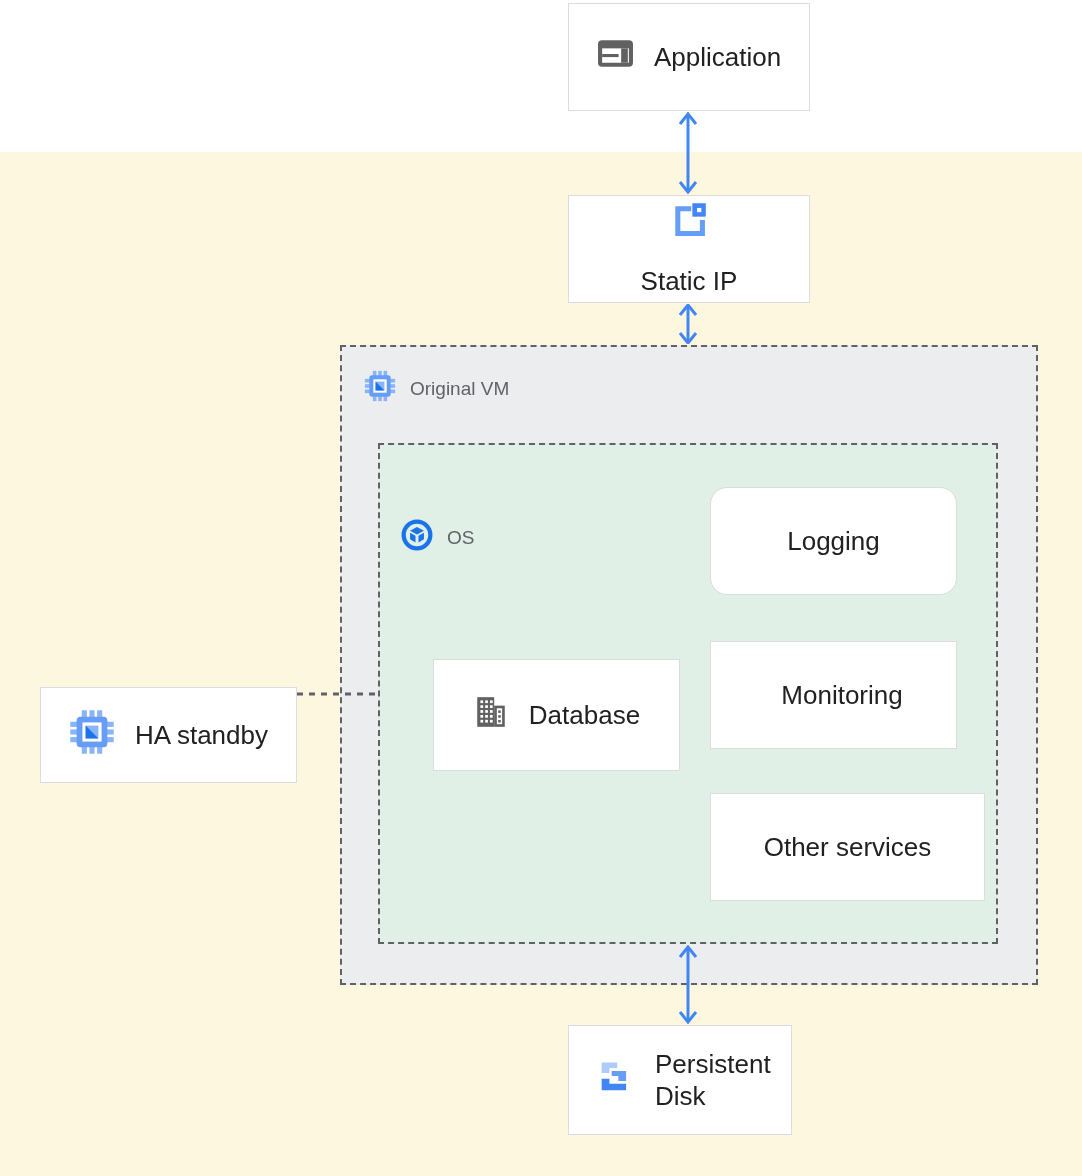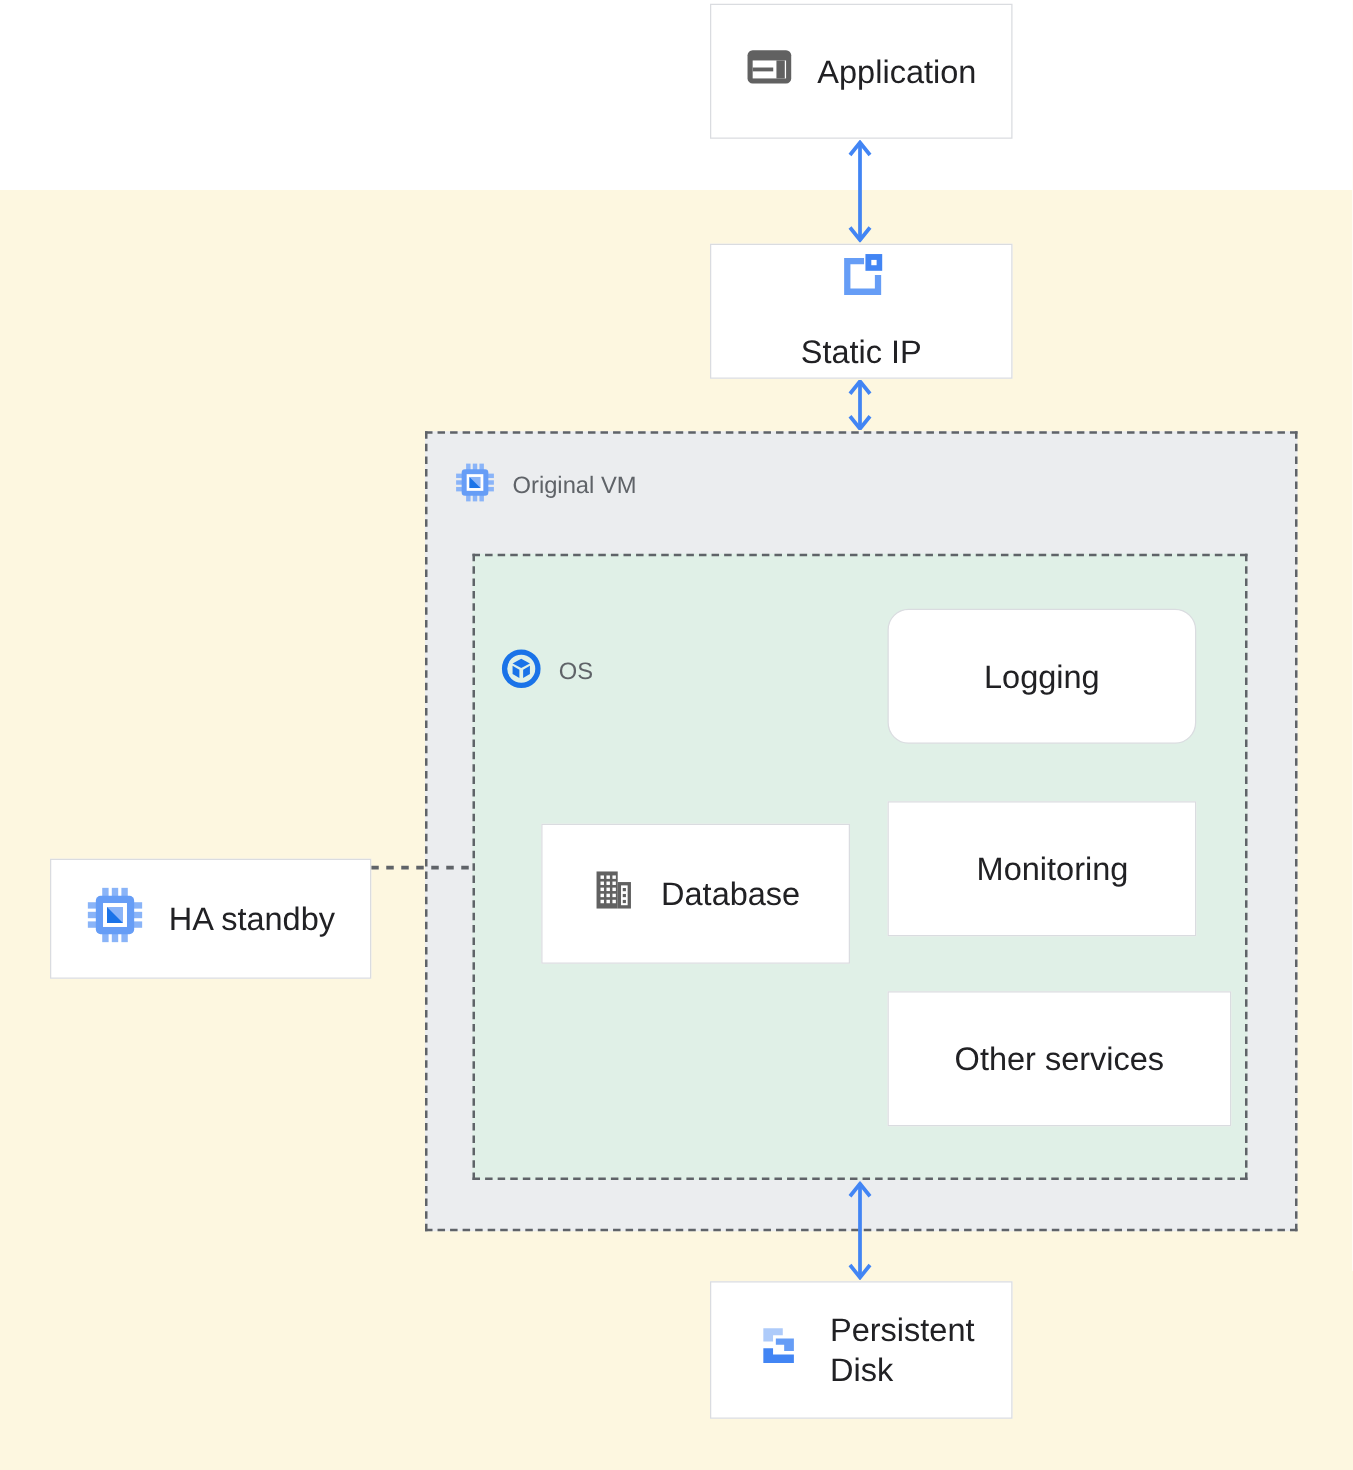--- a/index.html
+++ b/index.html
@@ -195,21 +195,21 @@
   </div>
 
   <div class="node" style="left:710px; top:641px; width:247px; height:108px;padding-left:17px;">
     <span class="lbl">Monitoring</span>
   </div>
 
   <div class="node" style="left:710px; top:793px; width:275px; height:108px;">
     <span class="lbl">Other services</span>
   </div>
 
-  <div class="node" style="left:568px; top:1025px; width:242px; height:110px; gap:20px;">
+  <div class="node" style="left:568px; top:1025px; width:224px; height:110px; gap:20px;">
     <span class="icon">
       <svg width="40" height="40" viewBox="0 0 36 36">
         <path d="M6,5 h14 v5 h-7 v4.5 h-7 z" fill="#AECBFA"></path>
         <path d="M15,12.5 h13 v9 h-7 v-4.5 h-6 z" fill="#669DF6"></path>
         <path d="M6,19.5 h7 v4.5 h15 v6 h-22 z" fill="#4285F4"></path>
       </svg>
     </span>
     <span class="lbl2">Persistent Disk</span>
   </div>
 

